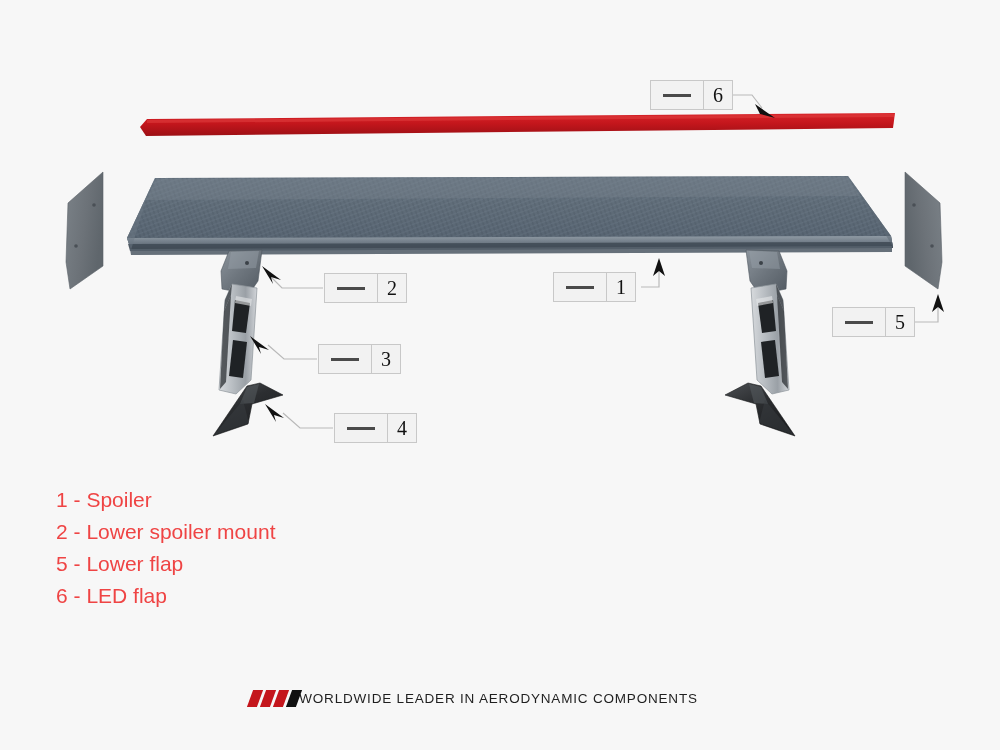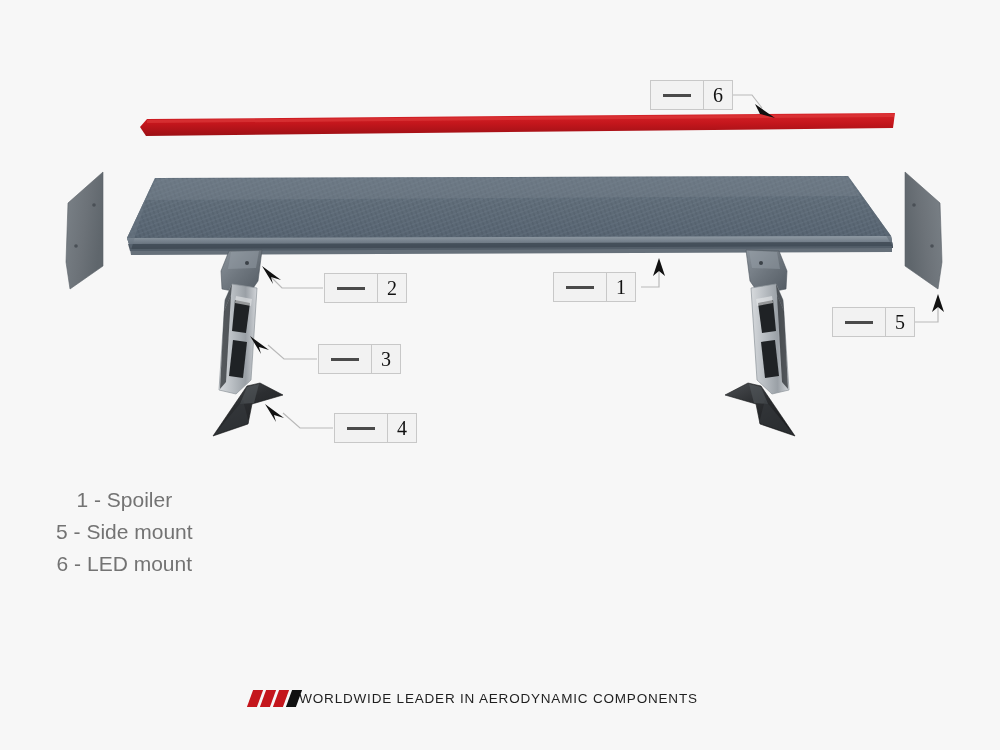--- a/index.html
+++ b/index.html
@@ -59,24 +59,23 @@
 
   
   #legend {
     position: absolute;
     left: 56px;
     top: 484px;
     z-index: 30;
   }
   #legend .legend-row {
     font-size: 21px;
-    color: #737373;
+    color: #ef4444;
     line-height: 32px;
     white-space: nowrap;
-    text-align: center;
   }
   #legend .legend-row .lg-num { }
   #legend .legend-row .lg-sep { }
   #legend .legend-row .lg-label { }
 
   
   #footer {
     position: absolute;
     left: 0;
     top: 690px;
@@ -314,28 +313,33 @@
     <span class="num-cell">5</span>
   </div>
 
   <div id="legend">
     <div class="legend-row">
       <span class="lg-num">1</span>
       <span class="lg-sep">-</span>
       <span class="lg-label">Spoiler</span>
     </div>
     <div class="legend-row">
+      <span class="lg-num">2</span>
+      <span class="lg-sep">-</span>
+      <span class="lg-label">Lower spoiler mount</span>
+    </div>
+    <div class="legend-row">
       <span class="lg-num">5</span>
       <span class="lg-sep">-</span>
-      <span class="lg-label">Side mount</span>
+      <span class="lg-label">Lower flap</span>
     </div>
     <div class="legend-row">
       <span class="lg-num">6</span>
       <span class="lg-sep">-</span>
-      <span class="lg-label">LED mount</span>
+      <span class="lg-label">LED flap</span>
     </div>
   </div>
 
   <div id="footer">
     <span class="logo-mark">
       <span class="bar" style="background:#c4161c;"></span>
       <span class="bar" style="background:#c4161c;"></span>
       <span class="bar" style="background:#c4161c;"></span>
       <span class="bar" style="background:#111111;"></span>
     </span>

